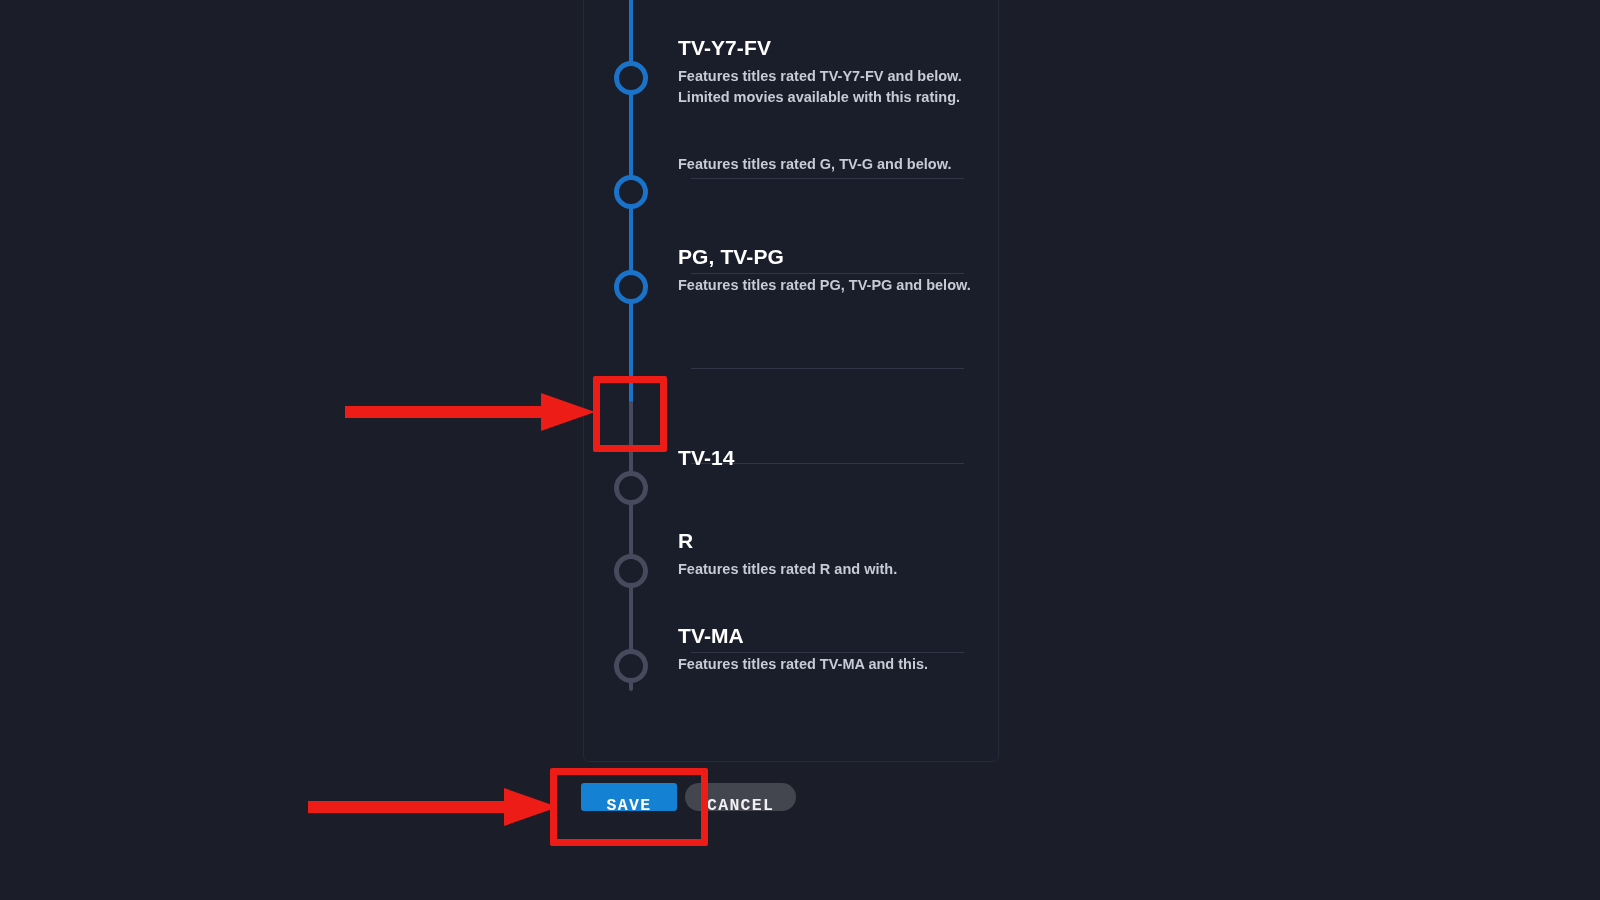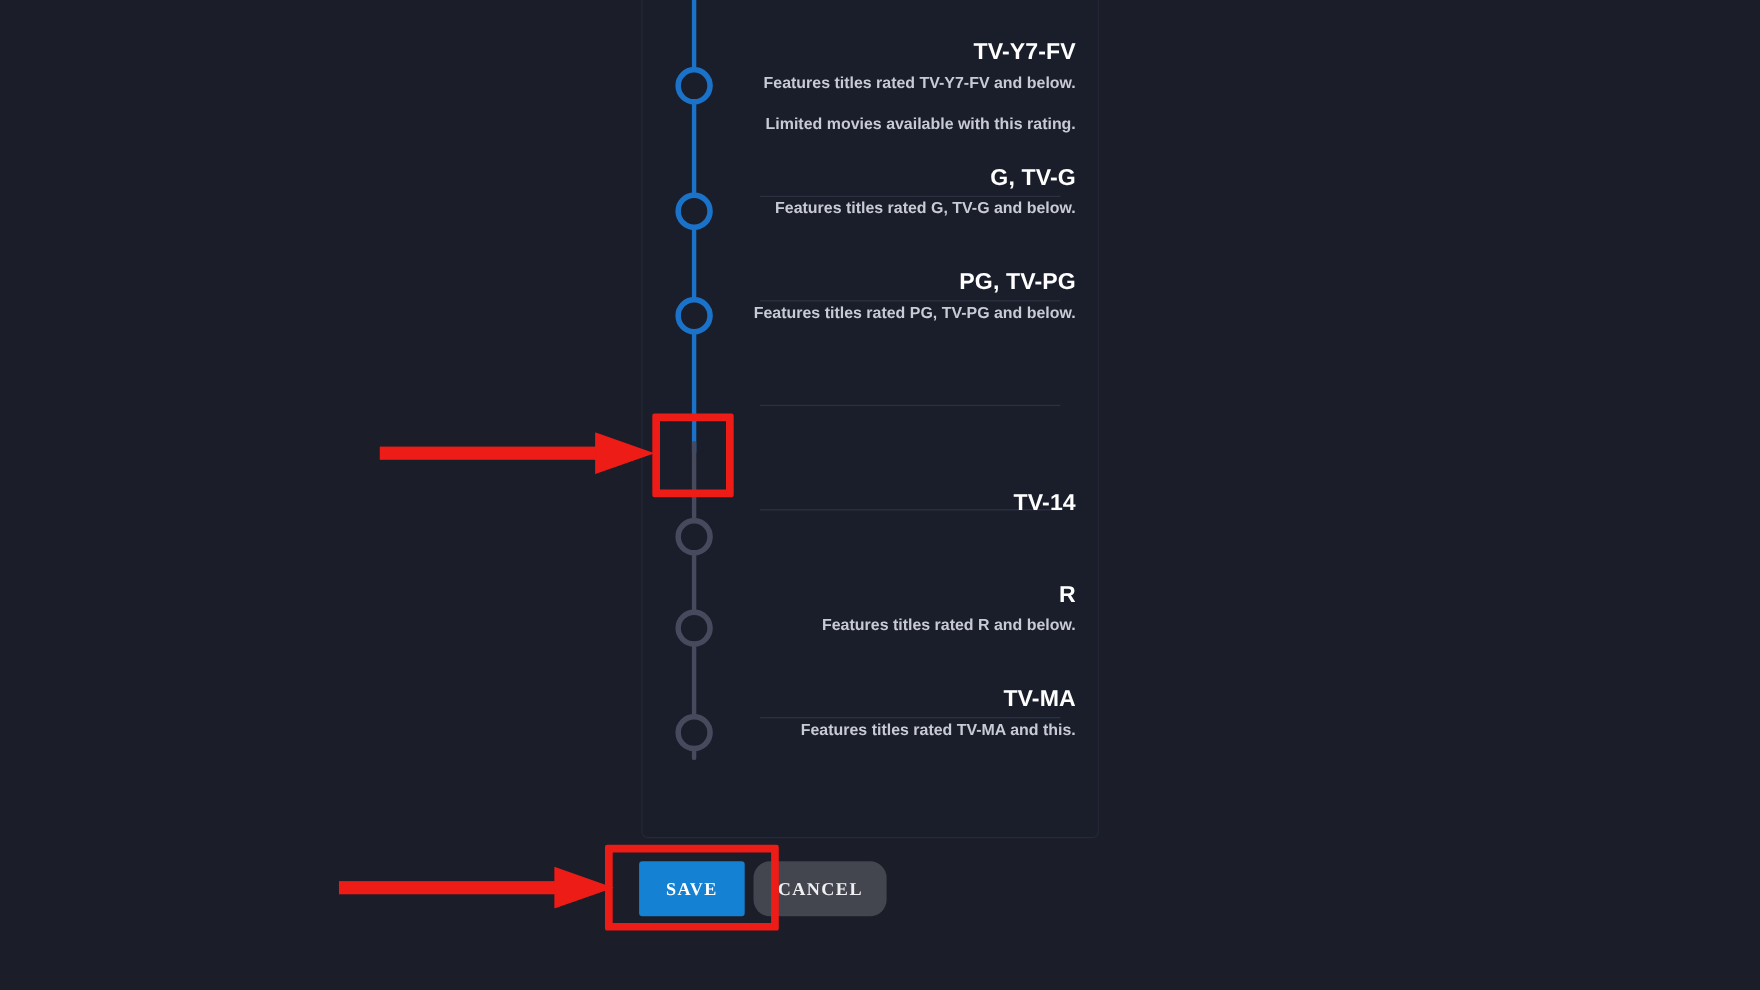--- a/index.html
+++ b/index.html
@@ -88,21 +88,20 @@
     height: 17px;
     border-radius: 50%;
     background: #ffffff;
   }
 
   .row-text {
     position: absolute;
     left: 94px;
     top: 8px;
     width: 300px;
-    text-align: right;
   }
 
   .row-title {
     color: #ffffff;
     font-size: 21px;
     font-weight: bold;
     letter-spacing: 0.1px;
     line-height: 26px;
   }
 
@@ -128,26 +127,26 @@
     left: 581px;
     top: 783px;
     display: flex;
     align-items: center;
     gap: 8px;
   }
 
   .btn {
     border: none;
     border-radius: 3px;
-    font-family: Liberation Serif, serif;
+    font-family: Liberation Mono, monospace;
     font-size: 16.5px;
     font-weight: bold;
     letter-spacing: 1.3px;
     cursor: pointer;
-    height: 50px;
+    height: 28px;
     line-height: 45px;
     text-align: center;
     padding: 0 22px;
   }
   .btn-save {
     background: #1581d2;
     color: #ffffff;
     min-width: 96px;
   }
   .btn-cancel {
@@ -195,28 +194,27 @@
 
     <div class="rating-list">
 
       <div class="divider" style="top:217px;"></div>
 
       <div class="rating-row" style="top:66px;">
         <div class="node active"></div>
         <div class="row-text">
           <div class="row-title">TV-Y7-FV</div>
           <div class="row-desc">Features titles rated TV-Y7-FV and below.</div>
-          <div class="row-desc" style="margin-top:16px;">Limited movies available with this rating.</div>
+          <div class="row-desc" style="margin-top:0;">Limited movies available with this rating.</div>
         </div>
       </div>
 
       <div class="rating-row" style="top:180px;">
         <div class="node active"></div>
         <div class="row-text">
-          <div class="row-title">G, TV-G</div>
           <div class="row-desc">Features titles rated G, TV-G and below.</div>
         </div>
       </div>
       <div class="divider" style="top:312px;"></div>
 
       <div class="rating-row" style="top:275px;">
         <div class="node active"></div>
         <div class="row-text">
           <div class="row-title">PG, TV-PG</div>
           <div class="row-desc">Features titles rated PG, TV-PG and below.</div>
@@ -230,21 +228,21 @@
         <div class="node"></div>
         <div class="row-text">
           <div class="row-title">TV-14</div>
         </div>
       </div>
 
       <div class="rating-row" style="top:559px;">
         <div class="node"></div>
         <div class="row-text">
           <div class="row-title">R</div>
-          <div class="row-desc">Features titles rated R and below.</div>
+          <div class="row-desc">Features titles rated R and with.</div>
         </div>
       </div>
       <div class="divider" style="top:691px;"></div>
 
       <div class="rating-row" style="top:654px;">
         <div class="node"></div>
         <div class="row-text">
           <div class="row-title">TV-MA</div>
           <div class="row-desc">Features titles rated TV-MA and this.</div>
         </div>

